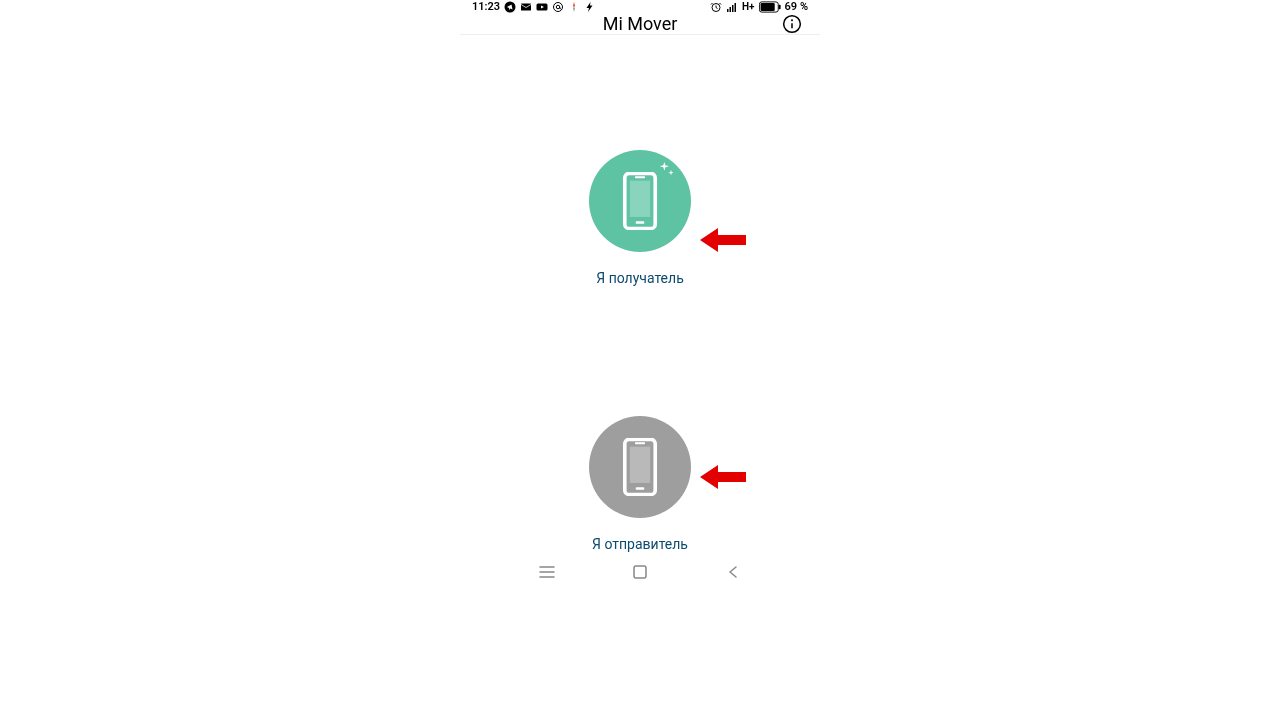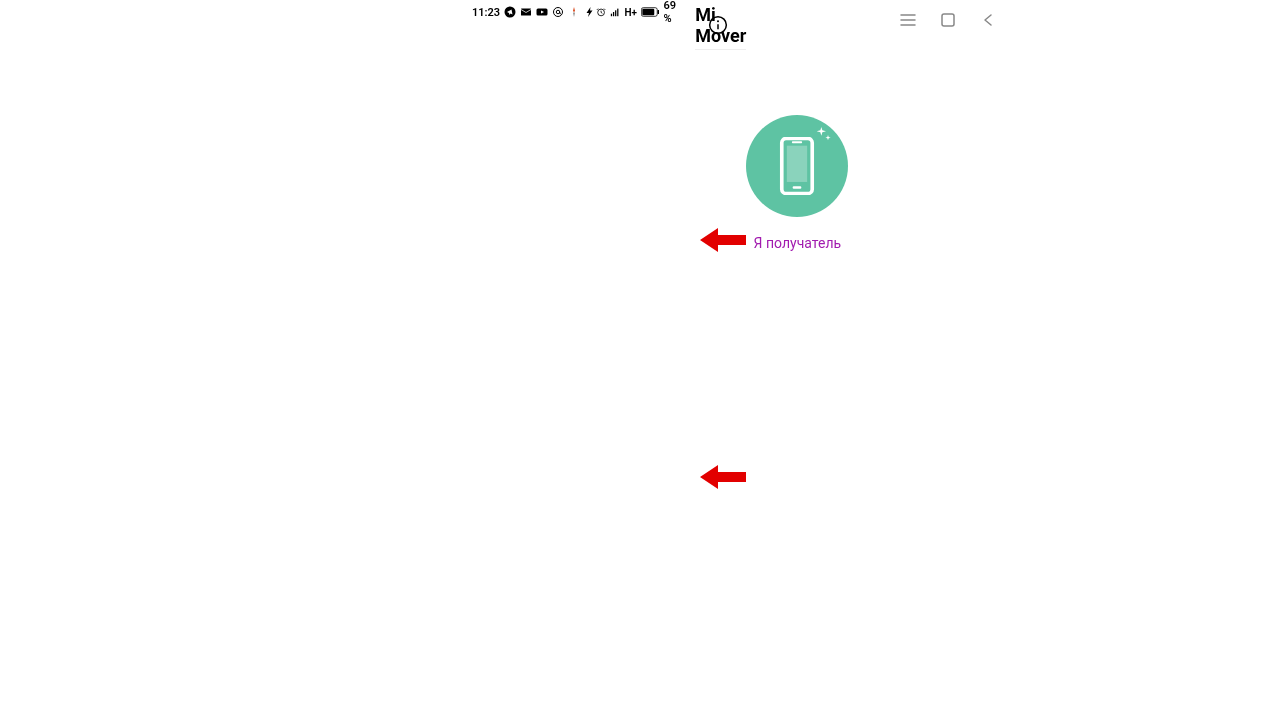--- a/index.html
+++ b/index.html
@@ -12,21 +12,21 @@
       justify-content: center;
       position: relative;
       overflow: hidden;
     }
     .phone-frame {
       width: 360px;
       height: 558px;
       background: #ffffff;
       position: relative;
       display: flex;
-      flex-direction: row;
+      flex-direction: column;
     }
     .status-bar {
       height: 24px;
       display: flex;
       align-items: center;
       justify-content: space-between;
       padding: 0 12px;
       font-size: 11px;
       font-weight: 600;
       color: #000;
@@ -38,21 +38,21 @@
     .app-header {
       height: 50px;
       display: flex;
       align-items: center;
       justify-content: center;
       position: relative;
       border-bottom: 1px solid #eee;
     }
     .app-title {
       font-size: 18px;
-      font-weight: 700;
+      font-weight: 400;
       color: #000;
     }
     .info-btn {
       position: absolute;
       right: 18px;
       top: 50%;
       transform: translateY(-50%);
       width: 20px;
       height: 20px;
       display: flex;
@@ -81,21 +81,21 @@
       display: flex;
       align-items: center;
       justify-content: center;
       margin-bottom: 18px;
       position: relative;
     }
     .option-circle.receiver { background: #5ec3a3; }
     .option-circle.sender { background: #9e9e9e; }
     .option-label {
       font-size: 14px;
-      color: #a21caf;
+      color: #0c4a6e;
     }
     .nav-bar {
       height: 40px;
       display: flex;
       align-items: center;
       justify-content: space-around;
       padding: 0 40px;
     }
     .nav-btn {
       width: 40px;
@@ -213,20 +213,31 @@
           <rect x="19" y="68" width="12" height="3.5" rx="1.5" fill="#fff"></rect>
         </svg>
         <svg class="sparkle" width="16" height="16" viewBox="0 0 24 24" fill="#fff">
           <path d="M8 0l1.5 5L15 6.5 9.5 8 8 13 6.5 8 1 6.5 6.5 5z"></path>
           <path d="M18 12l1 3 3 1-3 1-1 3-1-3-3-1 3-1z"></path>
         </svg>
       </div>
       <div class="option-label">Я получатель</div>
     </div>
 
+    <div class="option">
+      <div class="option-circle sender">
+        <svg viewBox="0 0 50 80" width="40" height="58">
+          <rect x="4" y="2" width="42" height="76" rx="6" fill="none" stroke="#fff" stroke-width="5"></rect>
+          <rect x="11" y="12" width="28" height="50" fill="#fff" opacity="0.28"></rect>
+          <rect x="18" y="6" width="14" height="2.5" rx="1" fill="#fff"></rect>
+          <rect x="19" y="68" width="12" height="3.5" rx="1.5" fill="#fff"></rect>
+        </svg>
+      </div>
+      <div class="option-label">Я отправитель</div>
+    </div>
 
   </div>
 
   <div class="nav-bar">
     <div class="nav-btn">
       <svg width="16" height="14" viewBox="0 0 16 14" stroke="#888" stroke-width="1.5" stroke-linecap="round">
         <line x1="1" y1="2" x2="15" y2="2"></line>
         <line x1="1" y1="7" x2="15" y2="7"></line>
         <line x1="1" y1="12" x2="15" y2="12"></line>
       </svg>

